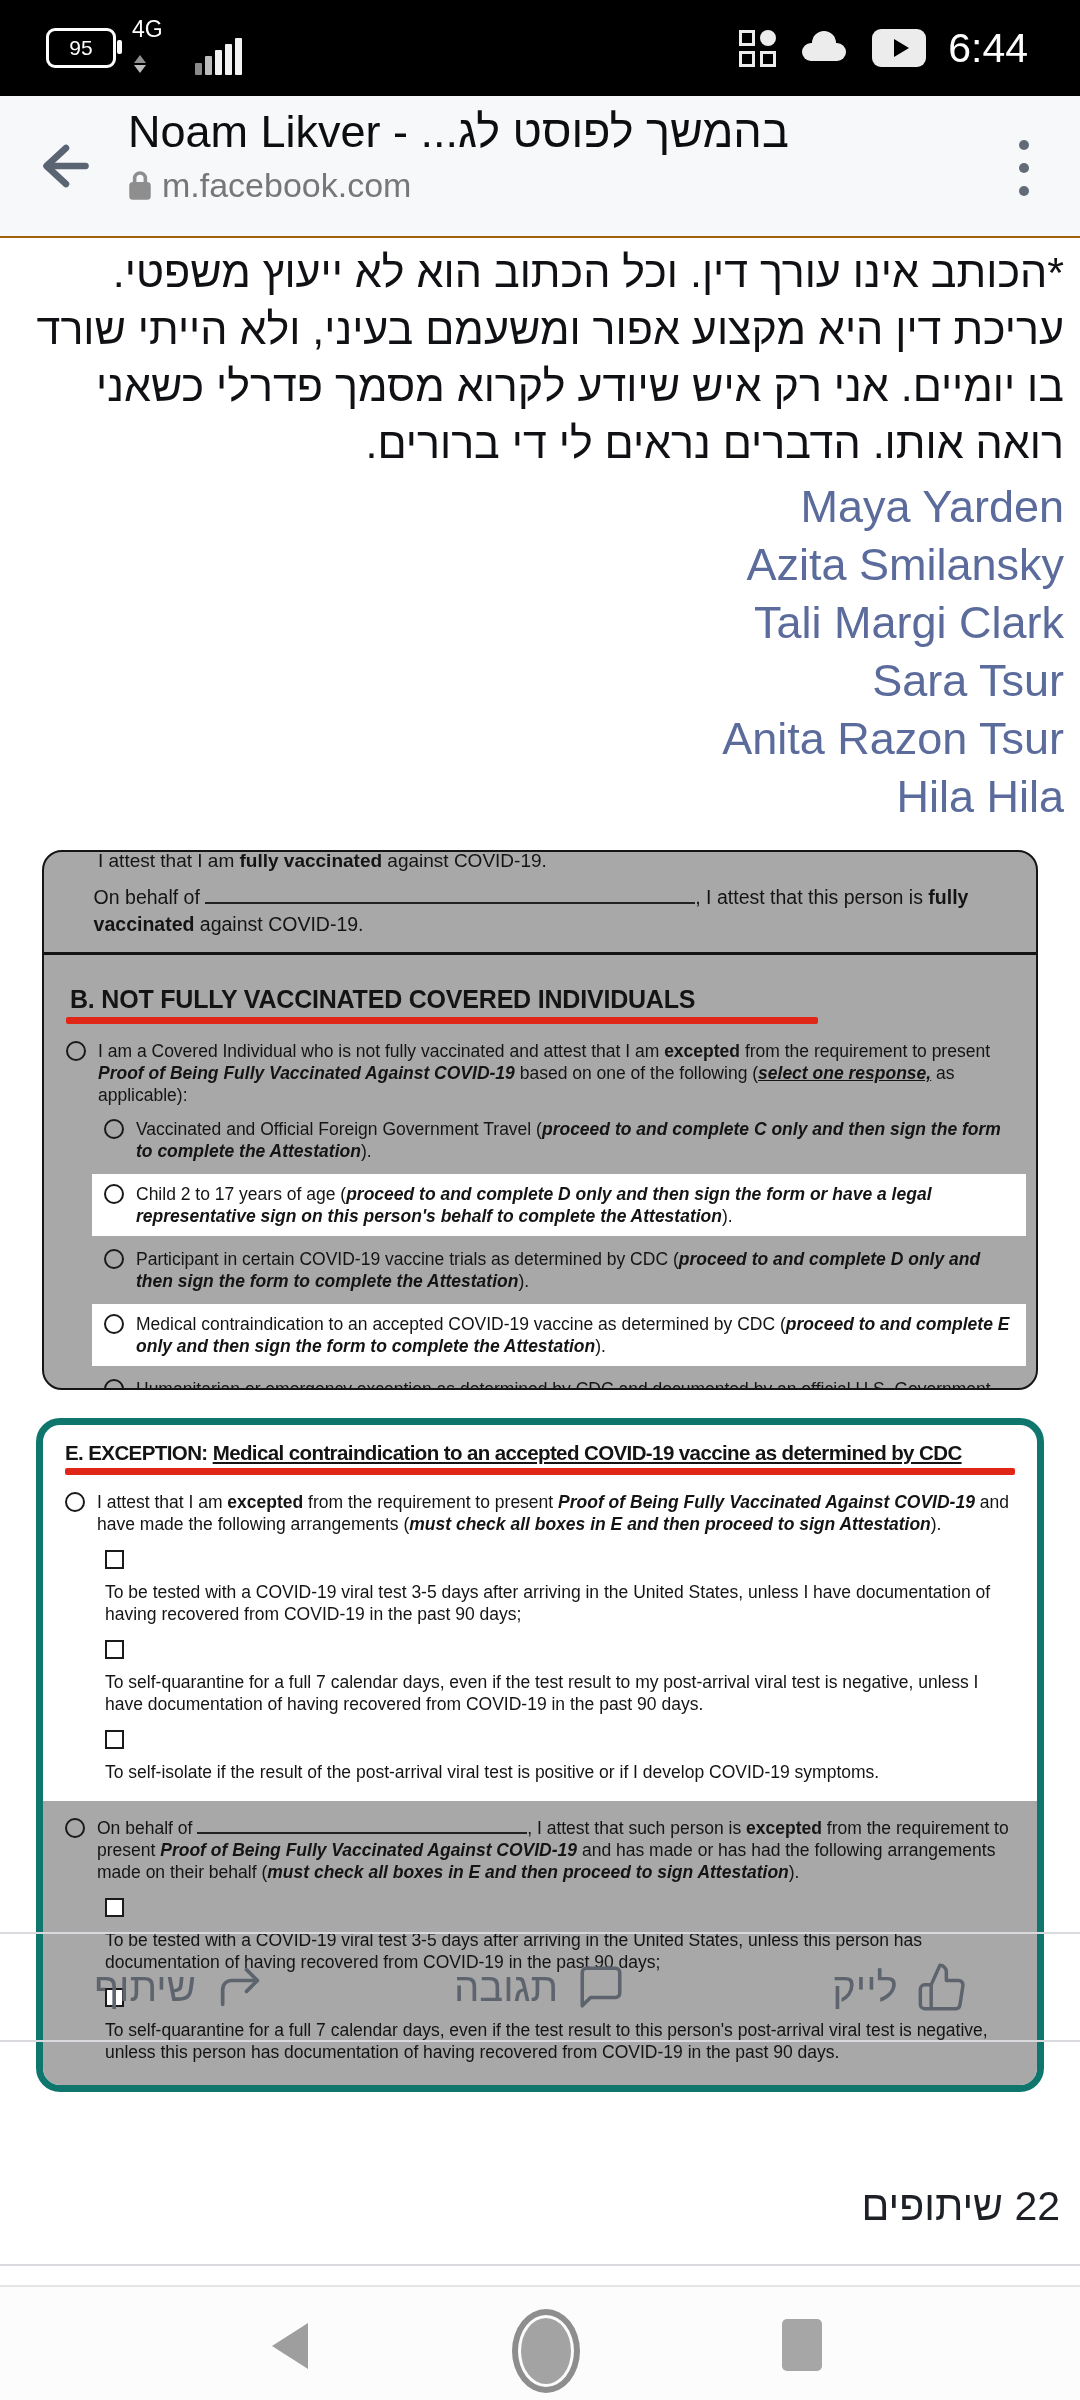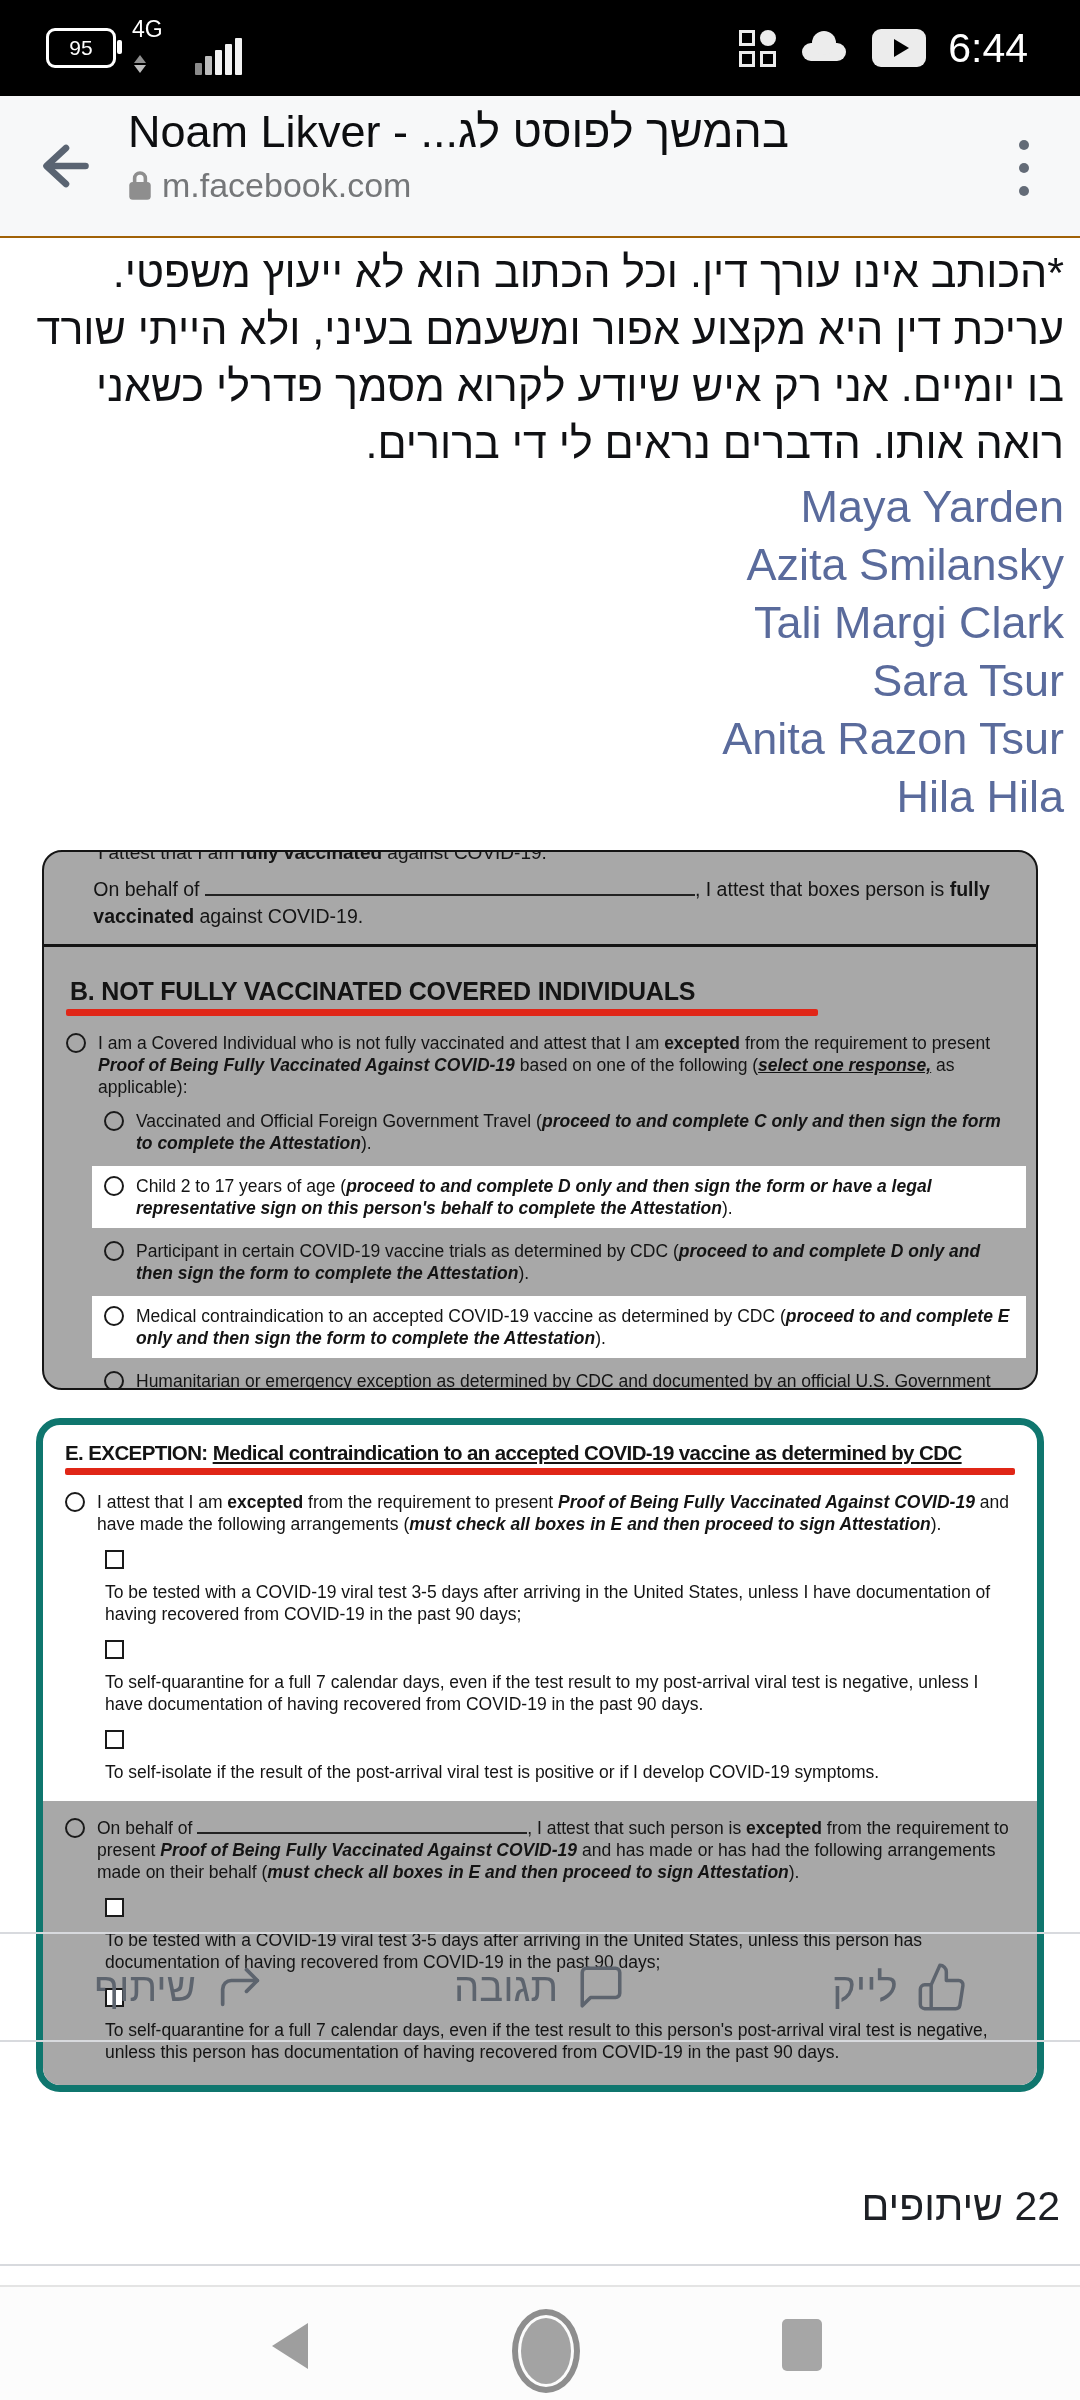--- a/index.html
+++ b/index.html
@@ -49,21 +49,21 @@
 
   
   .post-body{position:absolute;top:244px;left:16px;right:16px;direction:rtl;text-align:right;
              font-size:43px;line-height:57px;color:#101114;}
   .mentions{position:absolute;top:478px;left:16px;right:16px;direction:rtl;text-align:right;
             font-size:45px;line-height:58px;color:#5a6b9c;}
 
   
   .form-image{position:absolute;top:842px;left:28px;width:1024px;background:#fff;color:#141414;}
   .form-part1{margin:8px 14px 0;height:540px;background:#a8a8a8;border:2px solid #151515;border-radius:20px;
-              padding:0 22px;box-sizing:border-box;overflow:hidden;}
+              padding:8px 22px;box-sizing:border-box;overflow:hidden;}
   .form-part2{margin:28px 8px 0;border:7px solid #0f766e;border-radius:24px;background:#fff;overflow:hidden;
               padding:16px 22px 0;box-sizing:border-box;}
   .opt{display:flex;gap:12px;margin-bottom:12px;font-size:17.5px;line-height:22px;}
   .opt .radio{flex:0 0 auto;width:20px;height:20px;border:2.5px solid #1a1a1a;border-radius:50%;margin-top:1px;box-sizing:border-box;background:transparent;}
   .chkrow{display:flex;gap:12px;margin:14px 0 0 40px;font-size:17.5px;line-height:22px;flex-direction:column;}
   .chk{flex:0 0 auto;width:19px;height:19px;border:2.5px solid #1a1a1a;margin-top:1px;box-sizing:border-box;background:#fff;}
   .ind{margin-left:38px;}
   .hl{background:#fff;padding:9px 12px;margin:0 -12px 12px 26px;}
   .clip-row{margin-top:-12px;font-size:19px;line-height:26px;display:flex;gap:10px;}
   .clip-row .radio{width:22px;height:22px;}
@@ -194,21 +194,21 @@
 
   <div class="form-image">
 
     <div class="form-part1">
       <div class="clip-row">
         <span class="radio"></span>
         <div><span>I attest that I am </span><span class="r-b">fully vaccinated</span><span> against COVID-19.</span></div>
       </div>
       <div class="behalf-row">
         <span class="radio"></span>
-        <div><span>On behalf of </span><span class="r-line" style="width: 490px;"></span><span>, I attest that boxes person is </span><span class="r-b">fully vaccinated</span><span> against COVID-19.</span></div>
+        <div><span>On behalf of </span><span class="r-line" style="width: 490px;"></span><span>, I attest that this person is </span><span class="r-b">fully vaccinated</span><span> against COVID-19.</span></div>
       </div>
       <hr class="form-hr">
       <div class="b-heading">B. NOT FULLY VACCINATED COVERED INDIVIDUALS</div>
       <div class="red-bar b"></div>
       <div class="opts">
         <div class="opt">
           <span class="radio"></span>
           <div><span>I am a Covered Individual who is not fully vaccinated and attest that I am </span><span class="r-b">excepted</span><span> from the requirement to present </span><span class="r-b r-i">Proof of Being Fully Vaccinated Against COVID-19</span><span> based on one of the following (</span><span class="r-b r-i r-u">select one response,</span><span> as applicable):</span></div>
         </div>
         <div class="opt ind">

